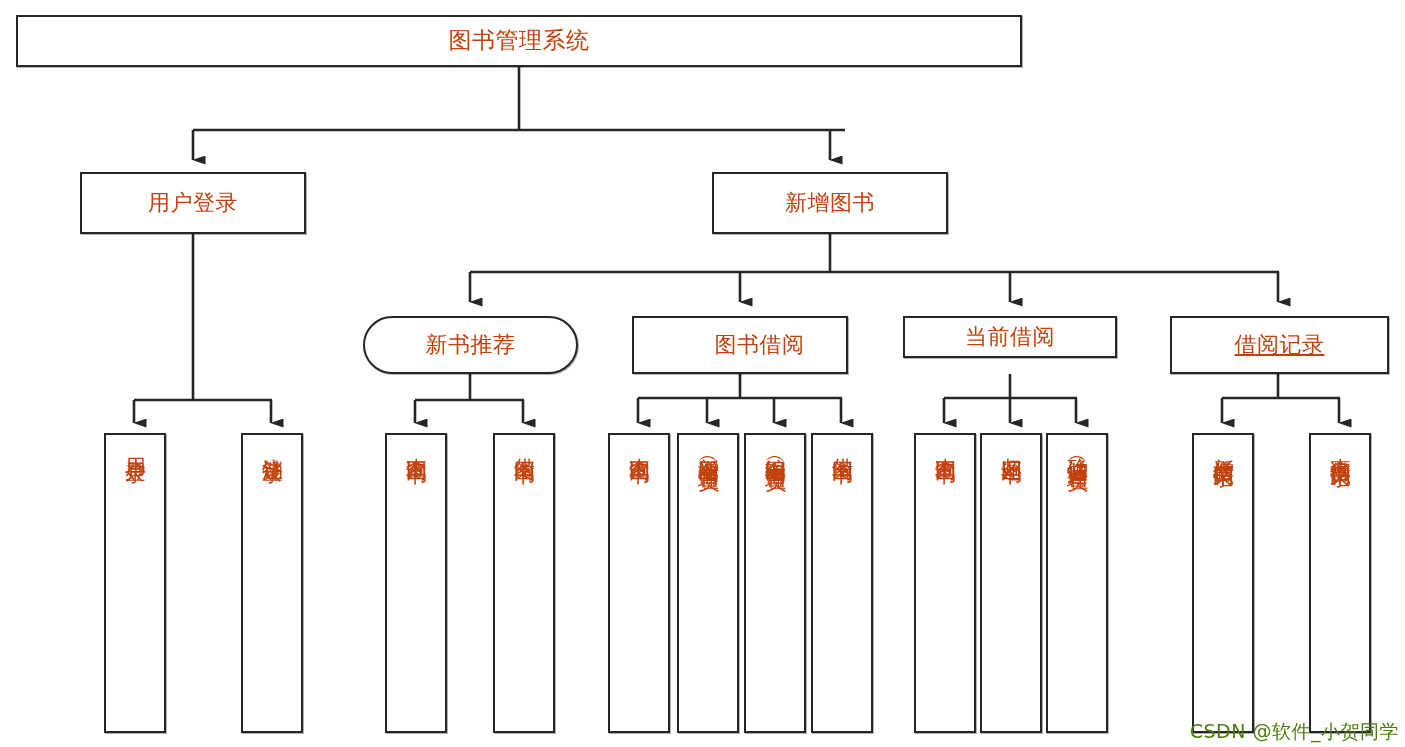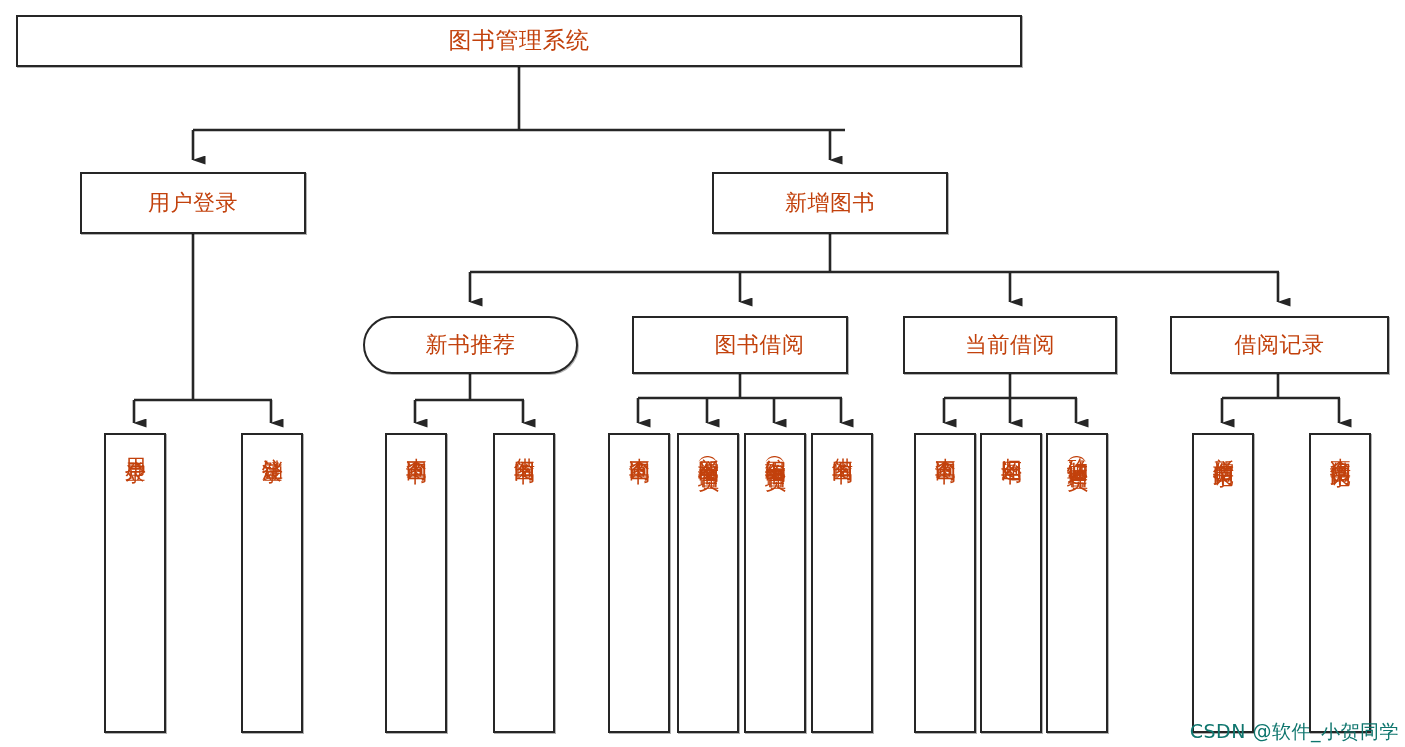--- a/index.html
+++ b/index.html
@@ -56,21 +56,21 @@
     font-size:21px;
     line-height:1.0;
     letter-spacing:2px;
     white-space:nowrap;
   }
   #watermark{
     position:absolute;
     right:6px;
     bottom:2px;
     font-size:19px;
-    color:#0f766e;
+    color:#4d7c0f;
     white-space:nowrap;
     letter-spacing:0.5px;
     user-select:none;
     margin-top:12px;
   }
 </style>
 </head>
 <body>
 
 <div id="canvas">
@@ -136,24 +136,24 @@
   <div class="node h lvl2" style="left:712px;top:172px;width:236px;height:62px;">
     <span class="lbl">新增图书</span>
   </div>
 
   <div class="node h lvl3" style="left:363px;top:316px;width:215px;height:58px;border-radius:29px;">
     <span class="lbl">新书推荐</span>
   </div>
   <div class="node h lvl3" style="left:632px;top:316px;width:216px;height:58px;padding-left:39px;">
     <span class="lbl">图书借阅</span>
   </div>
-  <div class="node h lvl3" style="left:903px;top:316px;width:214px;height:58px;">
+  <div class="node h lvl3" style="left:903px;top:316px;width:214px;height:42px;">
     <span class="lbl">当前借阅</span>
   </div>
-  <div class="node h lvl3" style="left:1170px;top:316px;width:219px;height:58px;">
+  <div class="node h lvl3" style="left:1170px;top:316px;width:219px;height:58px;text-decoration:underline;">
     <span class="lbl">借阅记录</span>
   </div>
 
   <div class="node v" style="left:104px;top:433px;width:62px;height:300px;">
     <span class="lbl">用户登录</span>
   </div>
   <div class="node v" style="left:241px;top:433px;width:62px;height:300px;">
     <span class="lbl">注销登录</span>
   </div>
 

